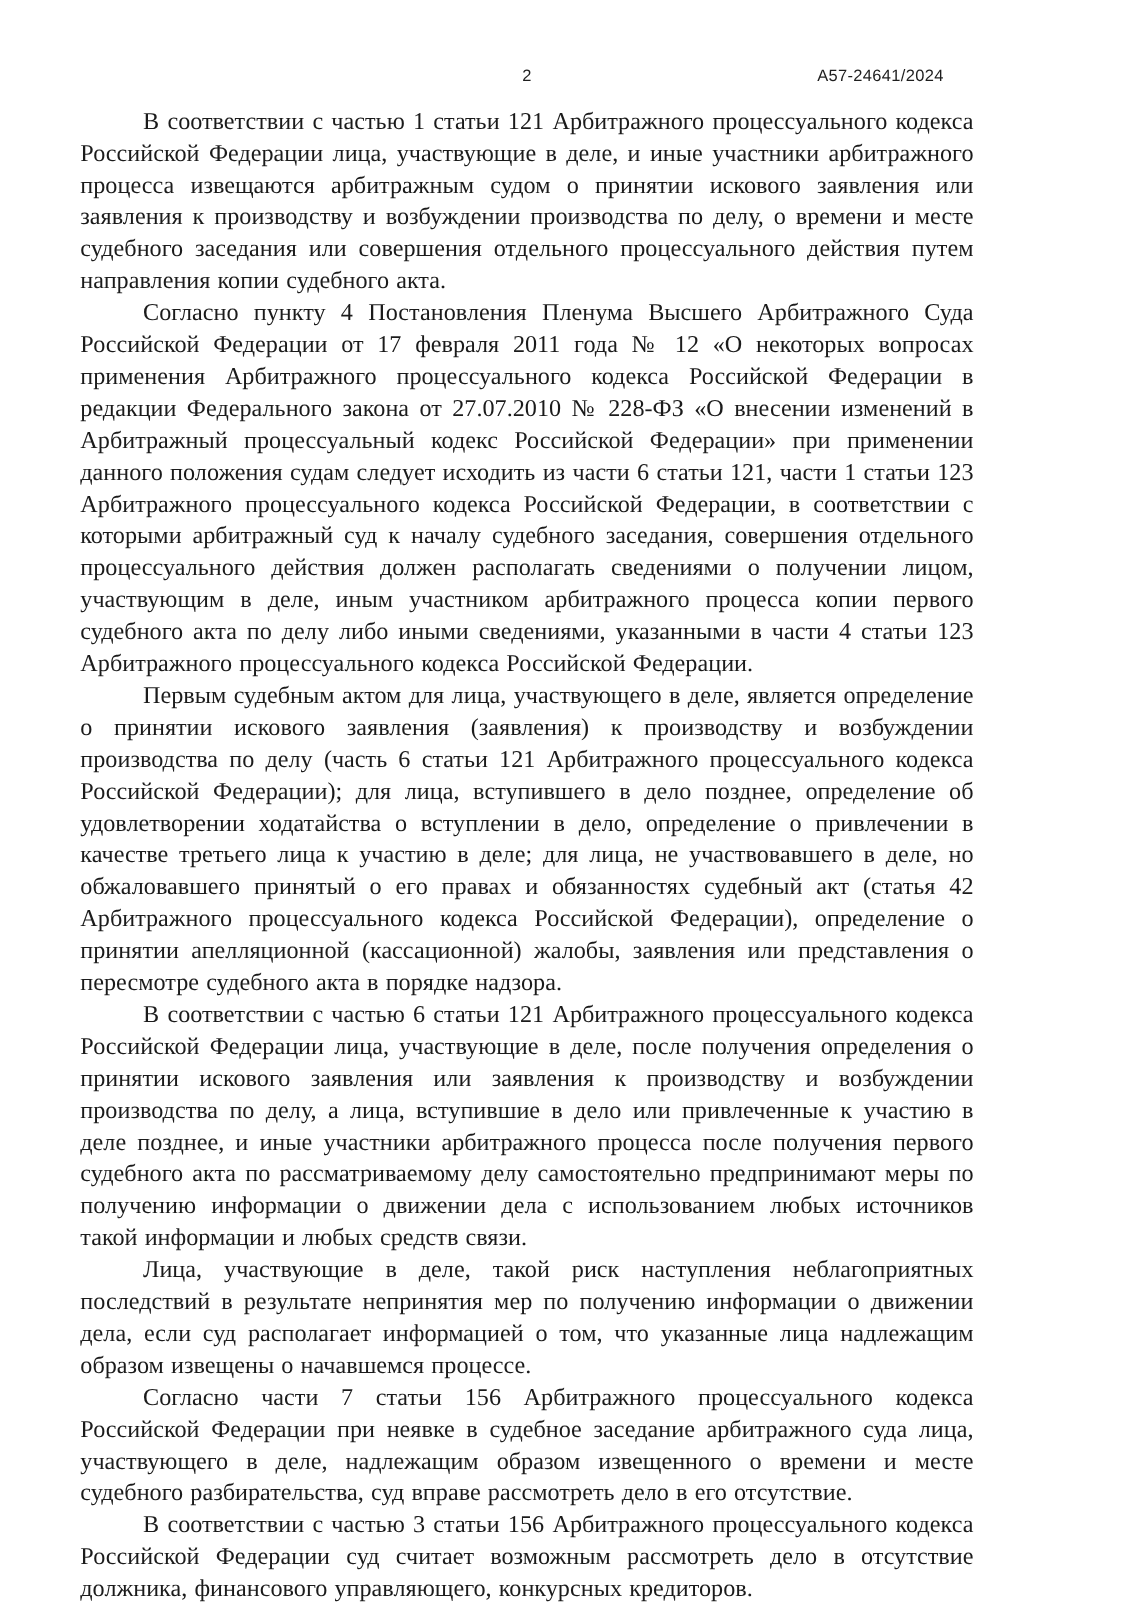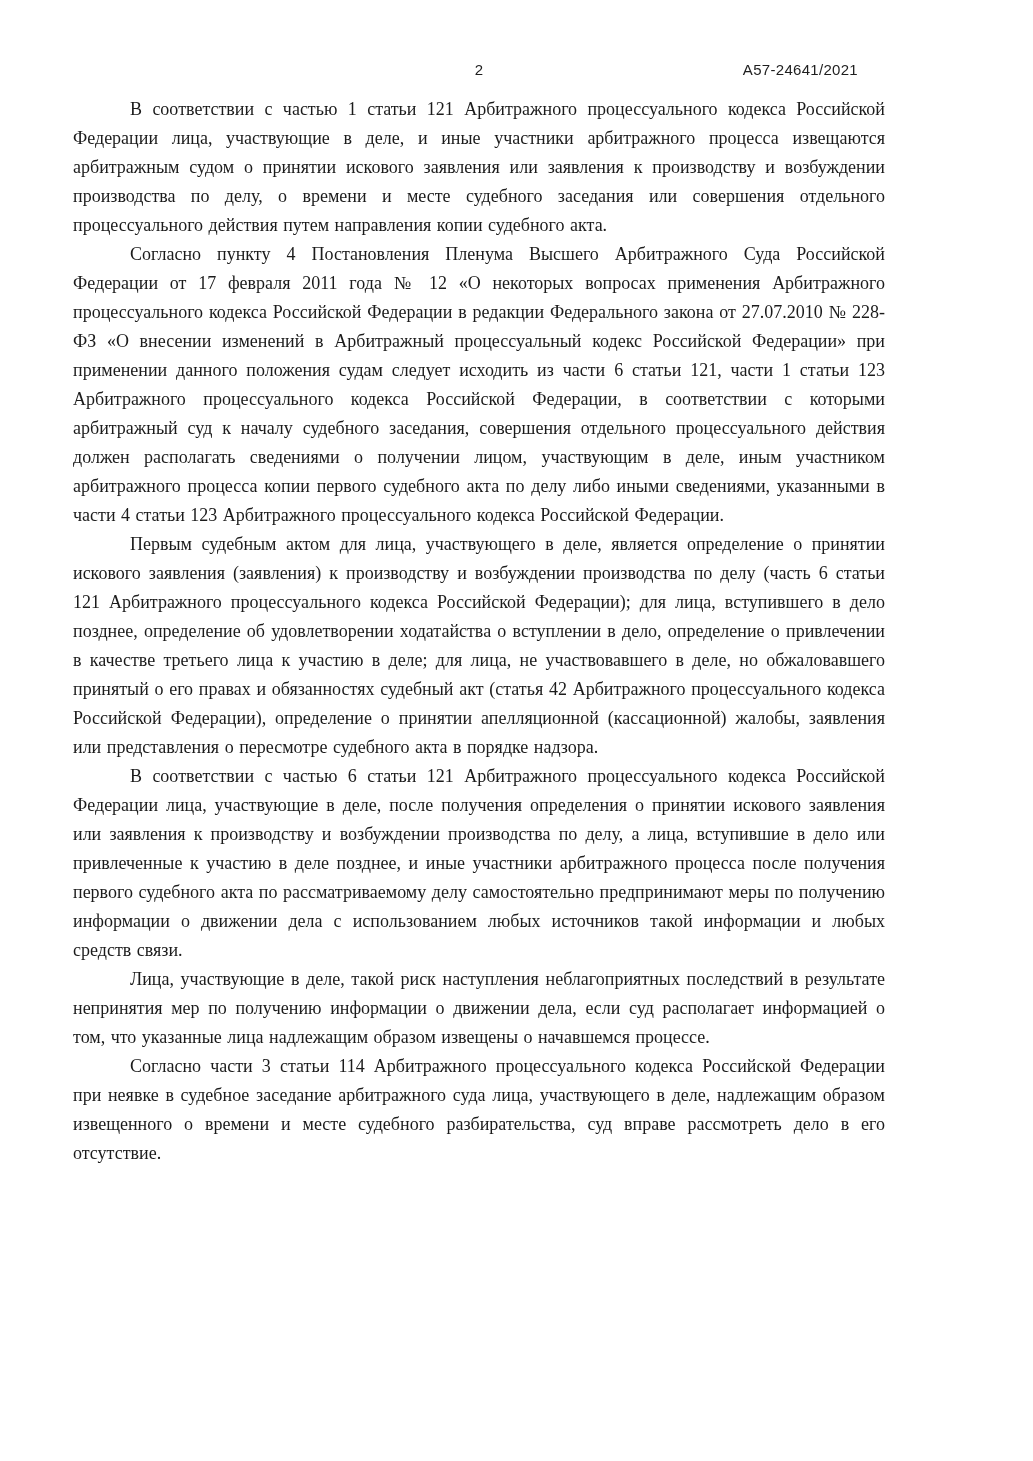--- a/index.html
+++ b/index.html
@@ -37,43 +37,44 @@
     position: absolute;
     right: 27px;
     top: 0;
     letter-spacing: 0.3px;
   }
   .body-text {
     position: absolute;
     top: 95px;
     left: 73px;
     width: 812px;
-    font-size: 18px;
+    font-size: 22px;
     line-height: 29px;
     text-align: justify;
   }
   .body-text p {
     margin: 0;
     padding: 0;
     text-indent: 57px;
     word-spacing: 1px;
   }
 </style>
 </head>
 <body>
 
 <div class="page">
 
   <header class="page-header">
     <span class="page-number">2</span>
-    <span class="case-number">А57-24641/2021</span>
+    <span class="case-number">А57-24641/2024</span>
   </header>
 
   <main class="body-text">
     <p>В соответствии с частью 1 статьи 121 Арбитражного процессуального кодекса Российской Федерации лица, участвующие в деле, и иные участники арбитражного процесса извещаются арбитражным судом о принятии искового заявления или заявления к производству и возбуждении производства по делу, о времени и месте судебного заседания или совершения отдельного процессуального действия путем направления копии судебного акта.</p>
     <p>Согласно пункту 4 Постановления Пленума Высшего Арбитражного Суда Российской Федерации от 17 февраля 2011 года № 12 «О некоторых вопросах применения Арбитражного процессуального кодекса Российской Федерации в редакции Федерального закона от 27.07.2010 № 228-ФЗ «О внесении изменений в Арбитражный процессуальный кодекс Российской Федерации» при применении данного положения судам следует исходить из части 6 статьи 121, части 1 статьи 123 Арбитражного процессуального кодекса Российской Федерации, в соответствии с которыми арбитражный суд к началу судебного заседания, совершения отдельного процессуального действия должен располагать сведениями о получении лицом, участвующим в деле, иным участником арбитражного процесса копии первого судебного акта по делу либо иными сведениями, указанными в части 4 статьи 123 Арбитражного процессуального кодекса Российской Федерации.</p>
     <p>Первым судебным актом для лица, участвующего в деле, является определение о принятии искового заявления (заявления) к производству и возбуждении производства по делу (часть 6 статьи 121 Арбитражного процессуального кодекса Российской Федерации); для лица, вступившего в дело позднее, определение об удовлетворении ходатайства о вступлении в дело, определение о привлечении в качестве третьего лица к участию в деле; для лица, не участвовавшего в деле, но обжаловавшего принятый о его правах и обязанностях судебный акт (статья 42 Арбитражного процессуального кодекса Российской Федерации), определение о принятии апелляционной (кассационной) жалобы, заявления или представления о пересмотре судебного акта в порядке надзора.</p>
     <p>В соответствии с частью 6 статьи 121 Арбитражного процессуального кодекса Российской Федерации лица, участвующие в деле, после получения определения о принятии искового заявления или заявления к производству и возбуждении производства по делу, а лица, вступившие в дело или привлеченные к участию в деле позднее, и иные участники арбитражного процесса после получения первого судебного акта по рассматриваемому делу самостоятельно предпринимают меры по получению информации о движении дела с использованием любых источников такой информации и любых средств связи.</p>
     <p>Лица, участвующие в деле, такой риск наступления неблагоприятных последствий в результате непринятия мер по получению информации о движении дела, если суд располагает информацией о том, что указанные лица надлежащим образом извещены о начавшемся процессе.</p>
-    <p>Согласно части 3 статьи 114 Арбитражного процессуального кодекса Российской Федерации при неявке в судебное заседание арбитражного суда лица, участвующего в деле, надлежащим образом извещенного о времени и месте судебного разбирательства, суд вправе рассмотреть дело в его отсутствие.</p>
+    <p>Согласно части 7 статьи 156 Арбитражного процессуального кодекса Российской Федерации при неявке в судебное заседание арбитражного суда лица, участвующего в деле, надлежащим образом извещенного о времени и месте судебного разбирательства, суд вправе рассмотреть дело в его отсутствие.</p>
+    <p>В соответствии с частью 3 статьи 156 Арбитражного процессуального кодекса Российской Федерации суд считает возможным рассмотреть дело в отсутствие должника, финансового управляющего, конкурсных кредиторов.</p>
   </main>
 
 </div>
 
 </body></html>

